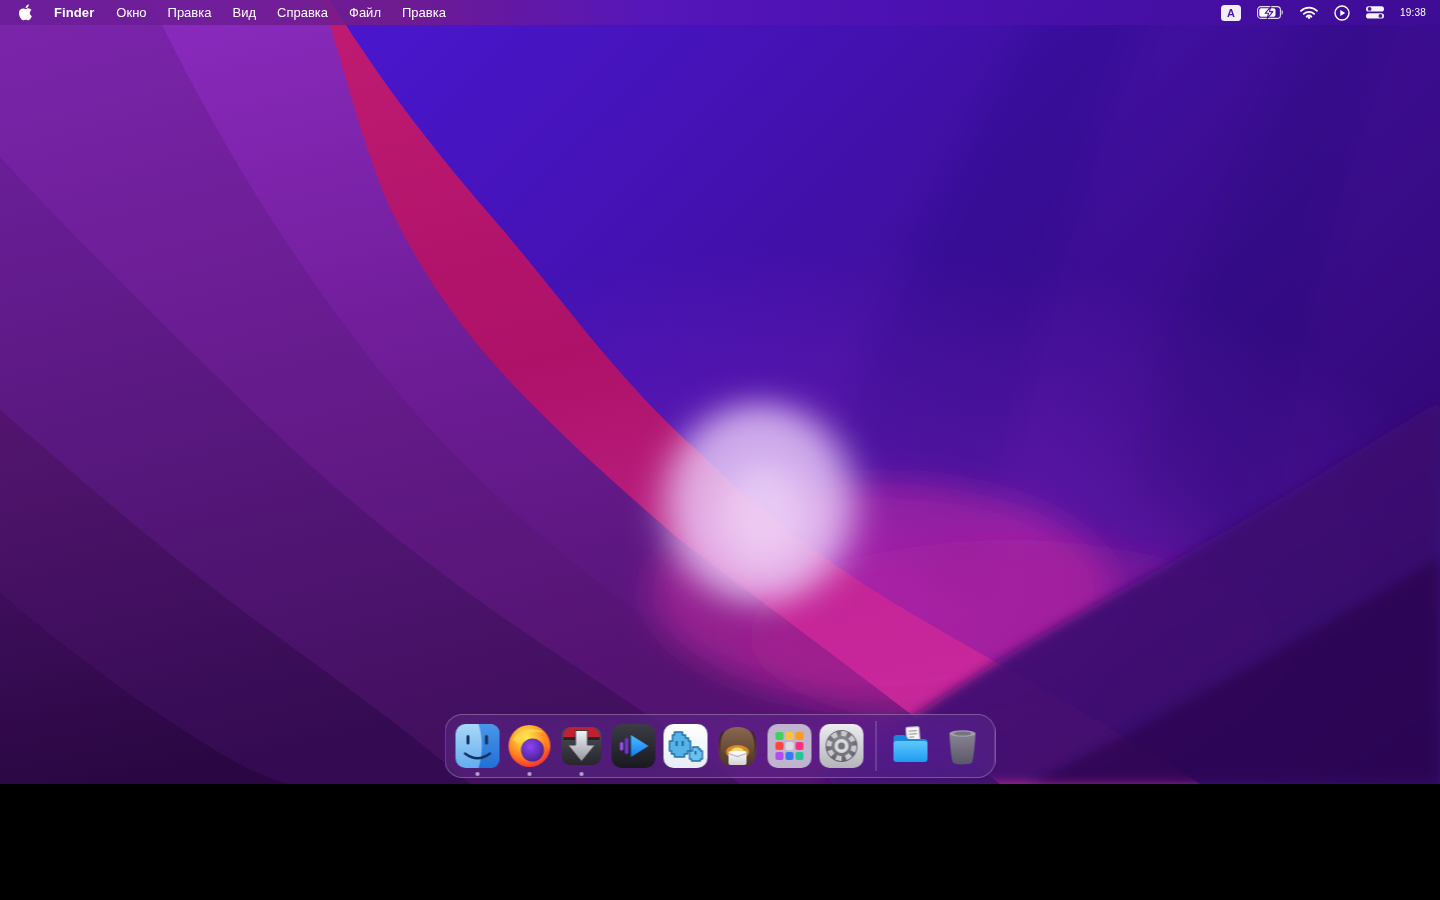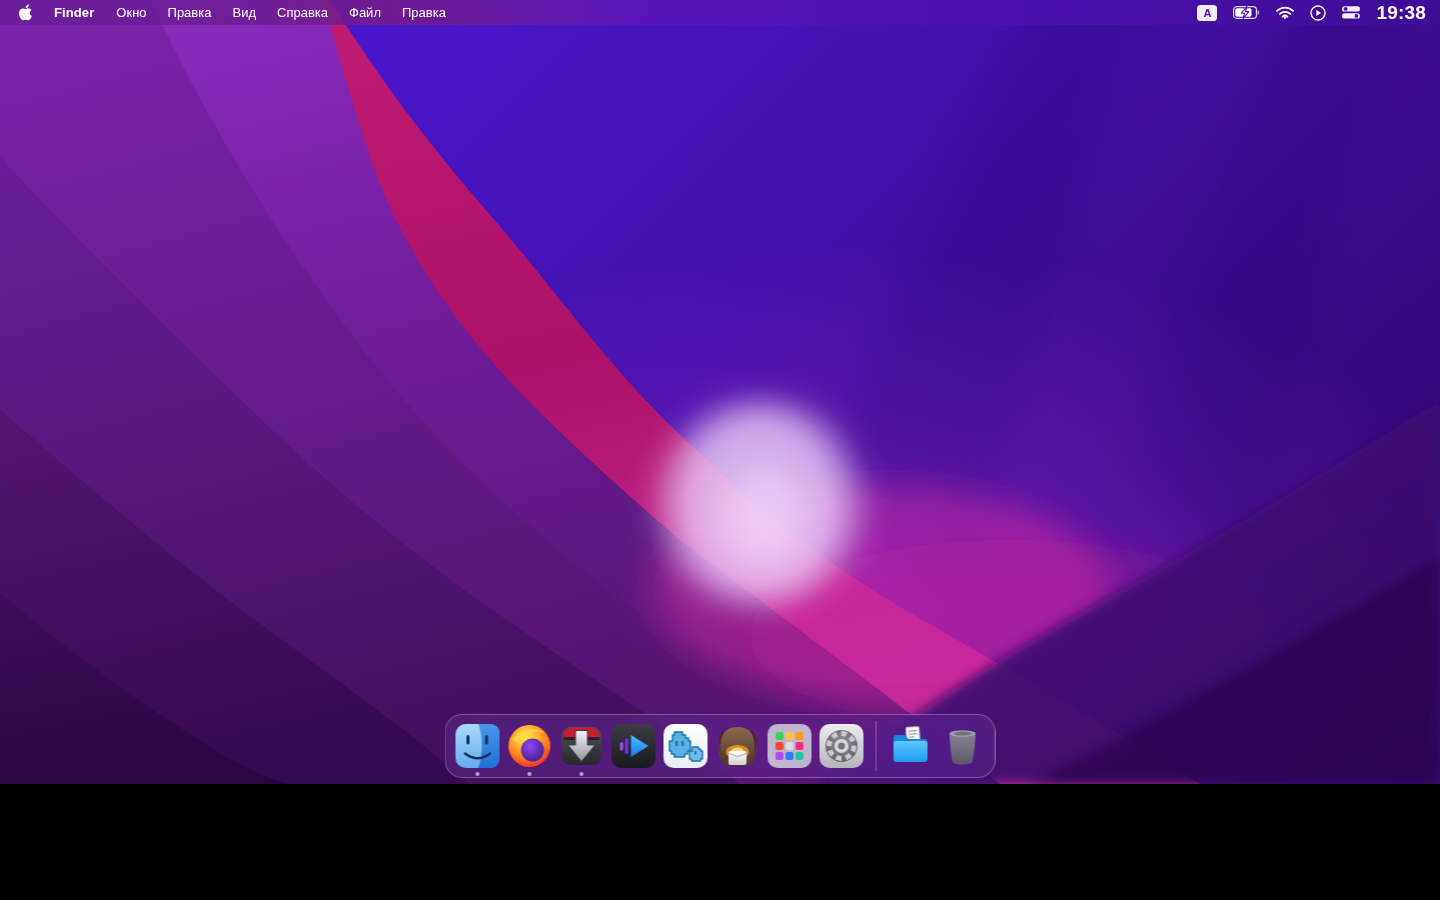--- a/index.html
+++ b/index.html
@@ -24,21 +24,21 @@
   .mb-right { display:flex; align-items:center; gap:16px; padding-right:14px; height:100%; }
   .mb-apple { display:flex; align-items:center; margin-right:21px; cursor:default; }
   .mb-app-name { font-weight:bold; margin-right:22px; letter-spacing:.1px; }
   .mb-menu { margin-right:21px; white-space:nowrap; }
   .mb-status-icon { display:flex; align-items:center; }
   .input-badge {
     width:20px; height:16px; background:rgba(255,255,255,.93); border-radius:3.5px;
     display:flex; align-items:center; justify-content:center;
     color:#4c12ae; font-size:11px; font-weight:bold;
   }
-  .mb-clock { font-size:19px; font-weight:700; letter-spacing:.2px; }
+  .mb-clock { font-size:10px; font-weight:400; letter-spacing:.2px; }
 
   
   .dock {
     position:absolute; bottom:6px; left:50%; transform:translateX(-50%);
     height:64px; display:flex; align-items:center; gap:6px; padding:8px 9px;
     background:rgba(84,54,122,.42);
     border:1px solid rgba(255,255,255,.26); border-radius:18px;
     -webkit-backdrop-filter:blur(24px) saturate(1.5); backdrop-filter:blur(24px) saturate(1.5);
     z-index:30;
   }

